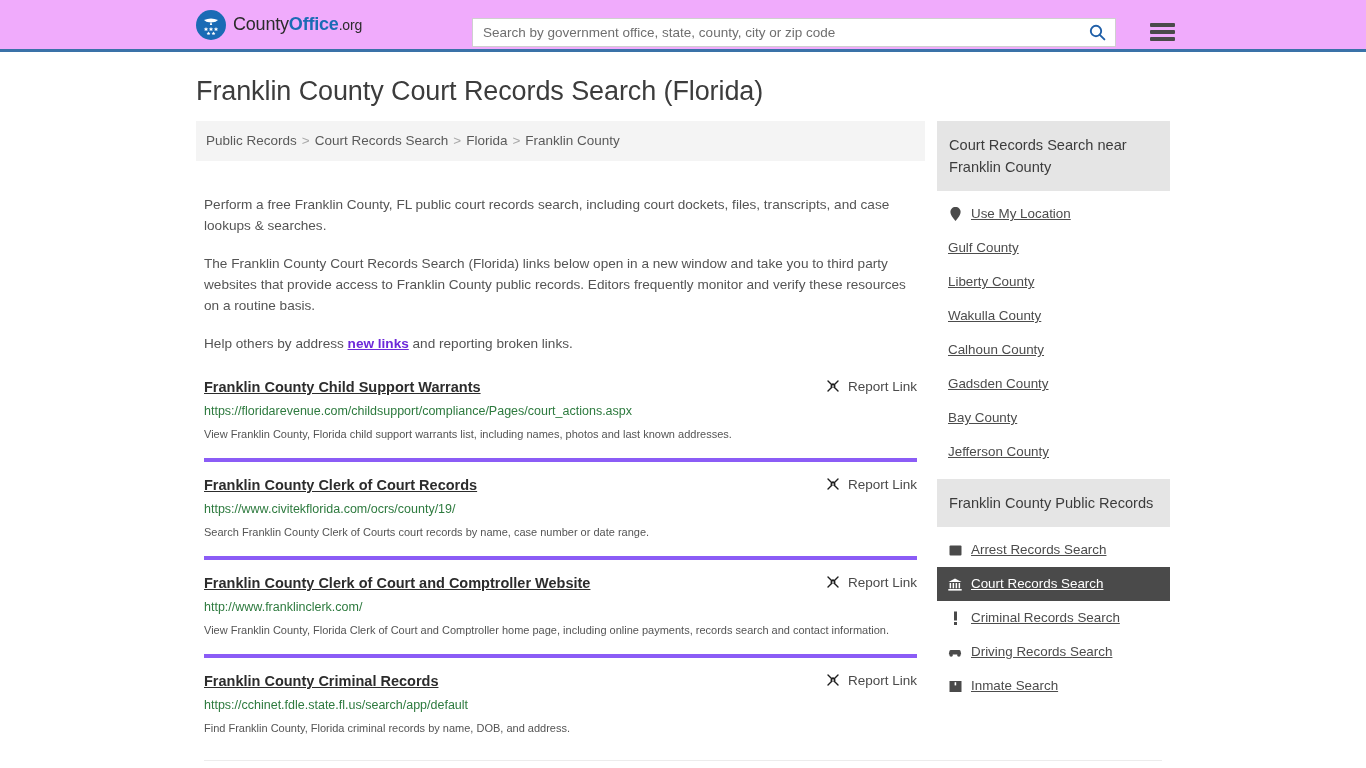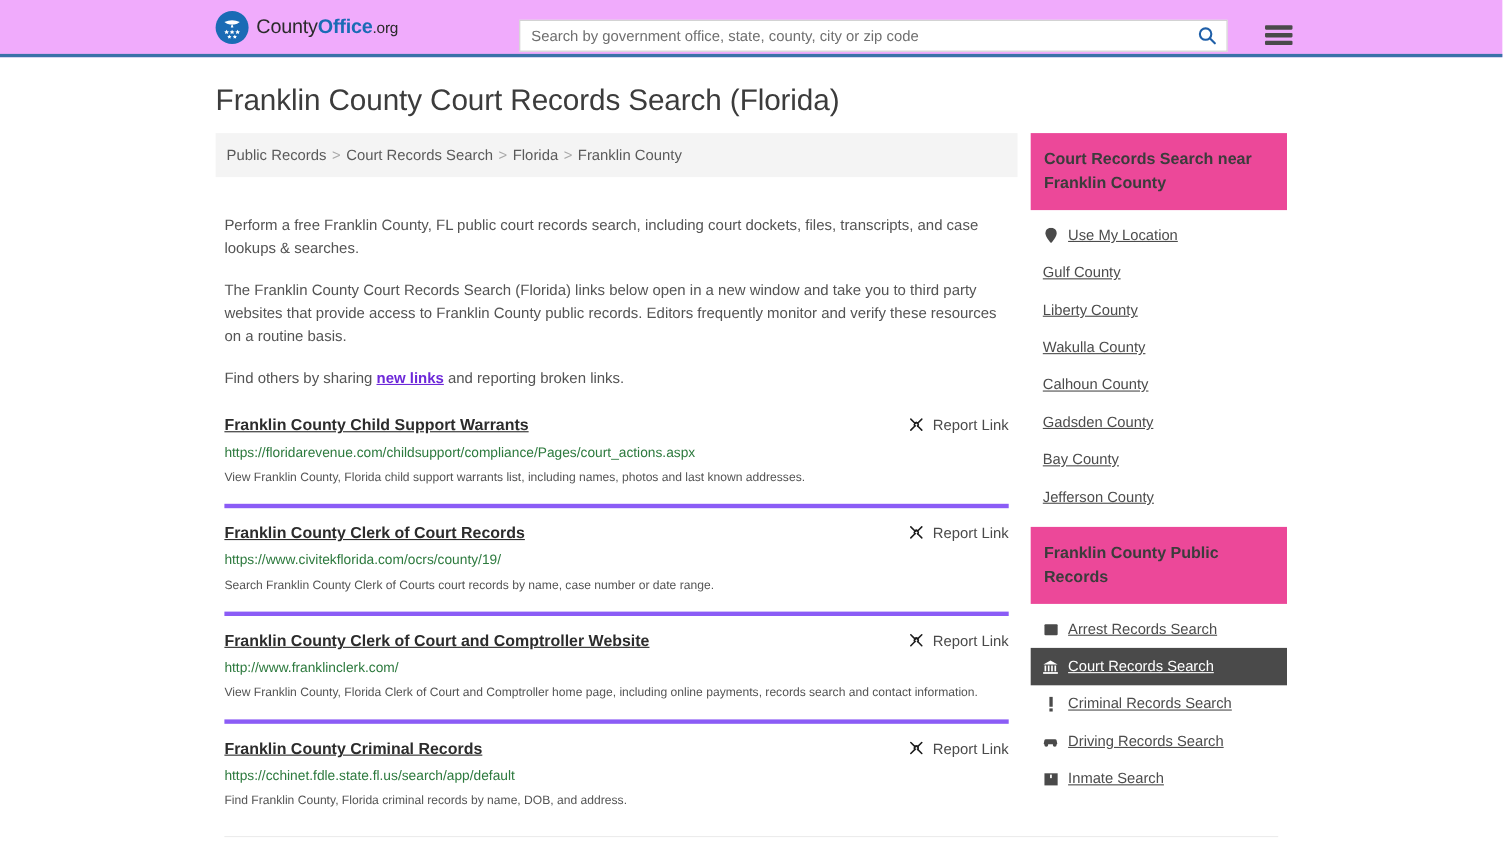--- a/index.html
+++ b/index.html
@@ -200,24 +200,24 @@
   .result-desc {
     font-size: 11px;
     color: #545454;
     line-height: 23px;
     margin-top: 3px;
   }
 
   
   .panel { margin-bottom: 10px; }
   .panel-head {
-    background: #ec4899;
+    background: #e5e5e5;
     padding: 13px 12px;
     font-size: 14.6px;
-    font-weight: bold;
+    font-weight: normal;
     color: #3c3c3c;
     line-height: 22px;
   }
   .panel-list { padding: 6px 0 0 0; }
   .side-link {
     display: flex;
     align-items: center;
     gap: 9px;
     padding: 8px 11px;
     font-size: 13.4px;
@@ -296,21 +296,21 @@
 
     <div class="main-col">
 
       <div class="breadcrumb">
         <a>Public Records</a><span class="crumb-sep">&gt;</span><a>Court Records Search</a><span class="crumb-sep">&gt;</span><a>Florida</a><span class="crumb-sep">&gt;</span><a>Franklin County</a>
       </div>
 
       <div class="intro">
         <p>Perform a free Franklin County, FL public court records search, including court dockets, files, transcripts, and case lookups &amp; searches.</p>
         <p>The Franklin County Court Records Search (Florida) links below open in a new window and take you to third party websites that provide access to Franklin County public records. Editors frequently monitor and verify these resources on a routine basis.</p>
-        <p><span>Find others by sharing </span><a class="inline">new links</a><span> and reporting broken links.</span></p>
+        <p><span>Help others by address </span><a class="inline">new links</a><span> and reporting broken links.</span></p>
       </div>
 
       <div class="results">
 
         <div class="result">
           <div class="result-head">
             <a class="result-title">Franklin County Child Support Warrants</a>
             <span class="report-link">
               <svg width="16" height="16" viewBox="0 0 16 16">
                 <g fill="none" stroke="#1d1d1d" stroke-width="1.4" stroke-linecap="round">

